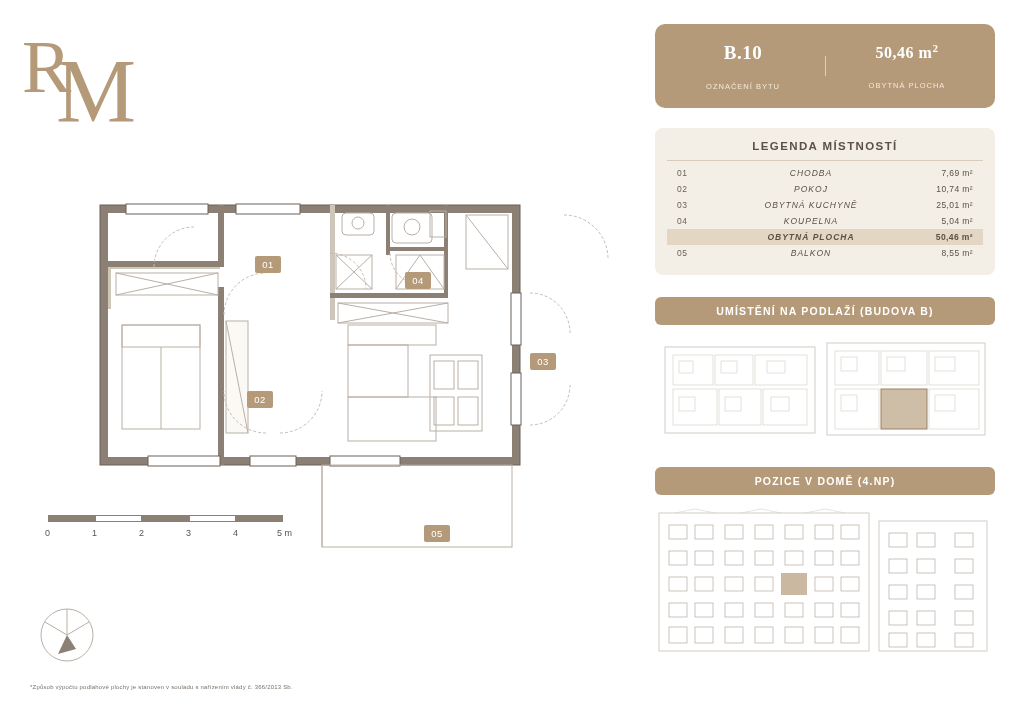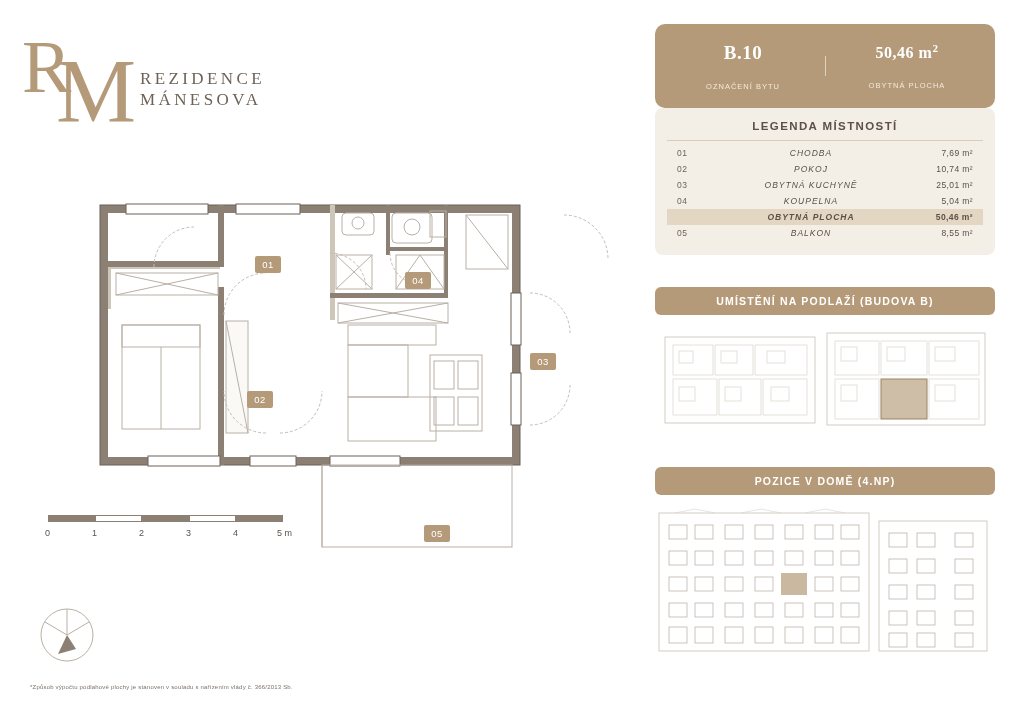--- a/index.html
+++ b/index.html
@@ -84,20 +84,21 @@
     position: absolute; left: 0; top: 14px; bottom: 14px;
     border-left: 1px solid rgba(255,255,255,.55);
   }
   .badge-val { font-size: 19px; font-weight: bold; letter-spacing: .5px; font-family: "Liberation Serif", serif; }
   .badge-val.small { font-size: 16px; }
   .badge-sub { font-size: 7.5px; letter-spacing: 1px; margin-top: 18px; color: #f2e9dd; }
   .sup { font-size: 11px; vertical-align: super; }
 
   
   #legend-panel {
+    margin-top: 20px;
     background: #f3eee6;
     border-radius: 8px;
     padding: 12px 12px 14px 12px;
   }
   #legend-title {
     text-align: center;
     font-size: 11.5px;
     letter-spacing: 1.4px;
     font-weight: bold;
     color: #5b5148;
@@ -110,21 +111,21 @@
     height: 16px; font-size: 8.5px; color: #5b5148;
     letter-spacing: .4px;
   }
   .legend-row.highlight { background: #e3d7c3; font-weight: bold; }
   .lr-num { width: 34px; padding-left: 10px; color: #6d6257; }
   .lr-name { flex: 1; text-align: center; letter-spacing: 1px; font-style: italic; }
   .lr-area { width: 62px; text-align: right; padding-right: 10px; }
 
   
   .sec-title {
-    margin-top: 32px;
+    margin-top: 22px;
     background: #b49a78;
     color: #ffffff;
     border-radius: 6px;
     height: 28px;
     line-height: 28px;
     text-align: center;
     font-size: 10.5px;
     letter-spacing: 1.2px;
     font-weight: bold;
   }
@@ -138,24 +139,20 @@
 </style>
 </head>
 <body>
 
 <div id="logo-block">
   <div id="logo-mark">
     <svg width="115" height="100" viewBox="0 0 115 100">
       <text x="0" y="62" font-family="Liberation Serif, serif" font-size="74" fill="#b49a78">R</text>
       <text x="34" y="92" font-family="Liberation Serif, serif" font-size="90" fill="#b49a78">M</text>
     </svg>
-  </div>
-  <div id="logo-text">
-    <span class="l1">REZIDENCE</span>
-    <span class="l2">MÁNESOVA</span>
   </div>
 </div>
 
 <div id="plan-area">
   <svg id="plan-svg" width="600" height="420" viewBox="0 0 600 420">
     <defs>
       <pattern id="hatch" width="6" height="6" patternUnits="userSpaceOnUse" patternTransform="rotate(45)">
         <line x1="0" y1="0" x2="0" y2="6" stroke="#bdb3a8" stroke-width="1"></line>
       </pattern>
     </defs>

